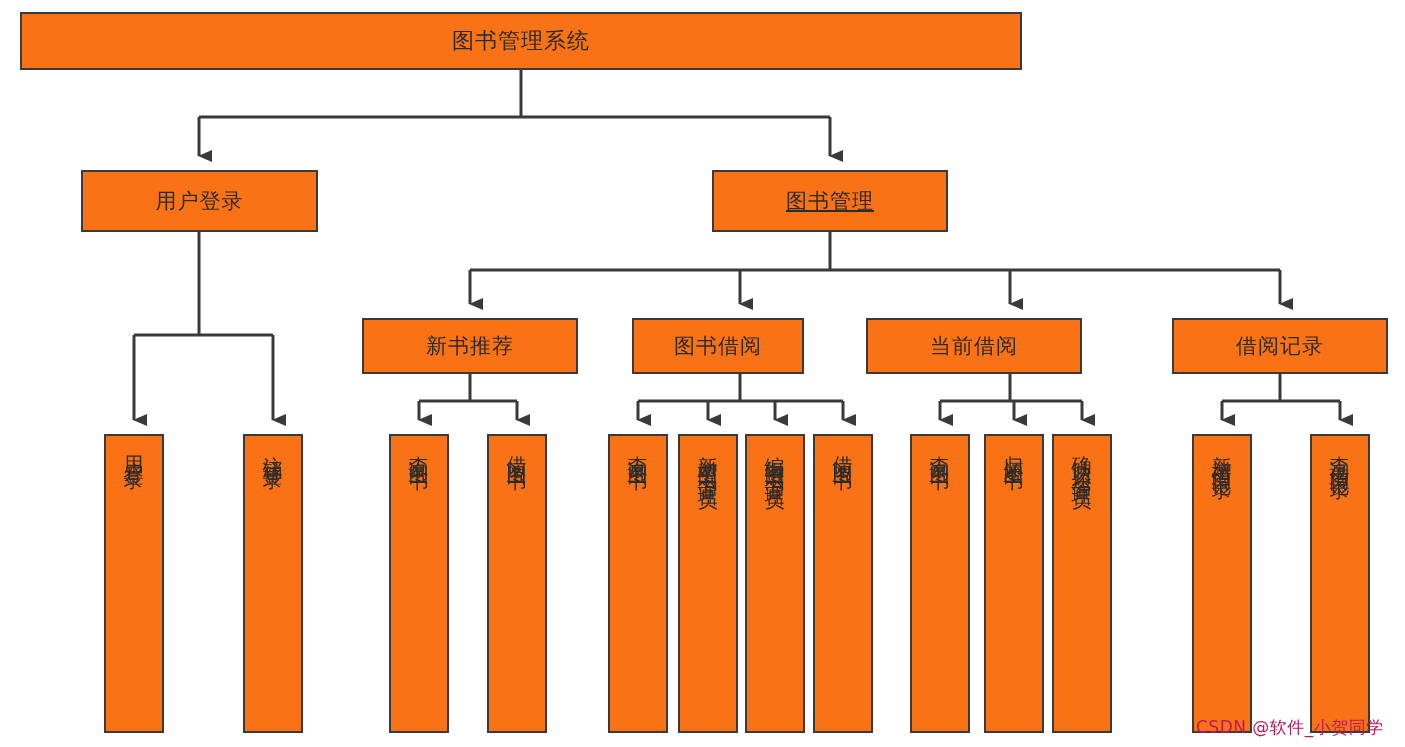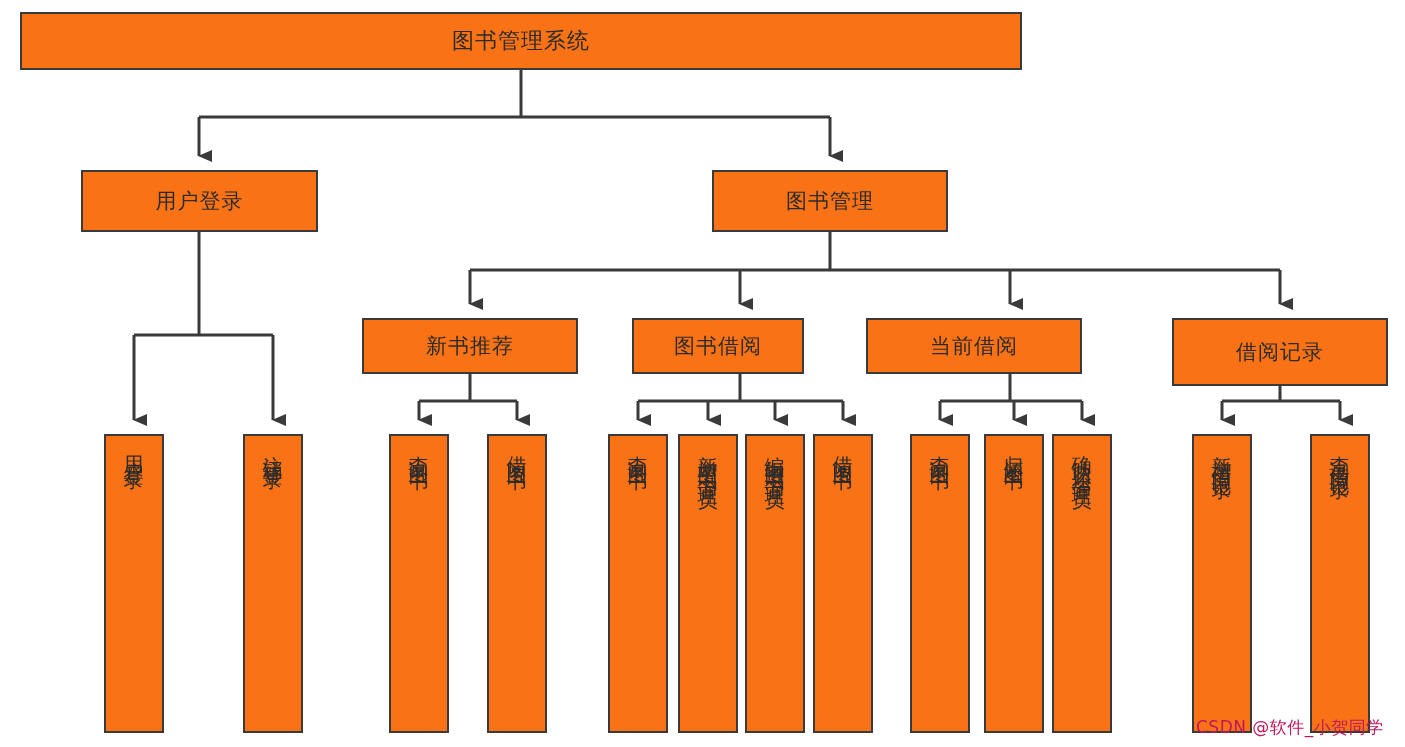--- a/index.html
+++ b/index.html
@@ -143,34 +143,34 @@
     </g>
   </svg>
 
   <div class="node horiz root" style="left: 20px; top: 12px; width: 1002px; height: 58px;">
     <span class="label">图书管理系统</span>
   </div>
 
   <div class="node horiz" style="left: 81px; top: 170px; width: 237px; height: 62px;">
     <span class="label">用户登录</span>
   </div>
-  <div class="node horiz" style="left: 712px; top: 170px; width: 236px; height: 62px;">
+  <div class="node horiz" style="left: 712px; top: 170px; width: 236px; height: 62px; text-decoration: underline;">
     <span class="label">图书管理</span>
   </div>
 
   <div class="node horiz" style="left: 362px; top: 318px; width: 216px; height: 56px;">
     <span class="label">新书推荐</span>
   </div>
   <div class="node horiz" style="left: 632px; top: 318px; width: 172px; height: 56px;">
     <span class="label">图书借阅</span>
   </div>
   <div class="node horiz" style="left: 866px; top: 318px; width: 216px; height: 56px;">
     <span class="label">当前借阅</span>
   </div>
-  <div class="node horiz" style="left: 1172px; top: 318px; width: 216px; height: 68px;">
+  <div class="node horiz" style="left: 1172px; top: 318px; width: 216px; height: 56px;">
     <span class="label">借阅记录</span>
   </div>
 
   <div class="node vert" style="left: 104px; top: 434px; width: 60px; height: 299px;">
     <span class="label">用户登录</span>
   </div>
   <div class="node vert" style="left: 243px; top: 434px; width: 60px; height: 299px;">
     <span class="label">注销登录</span>
   </div>
   <div class="node vert" style="left: 389px; top: 434px; width: 60px; height: 299px;">

